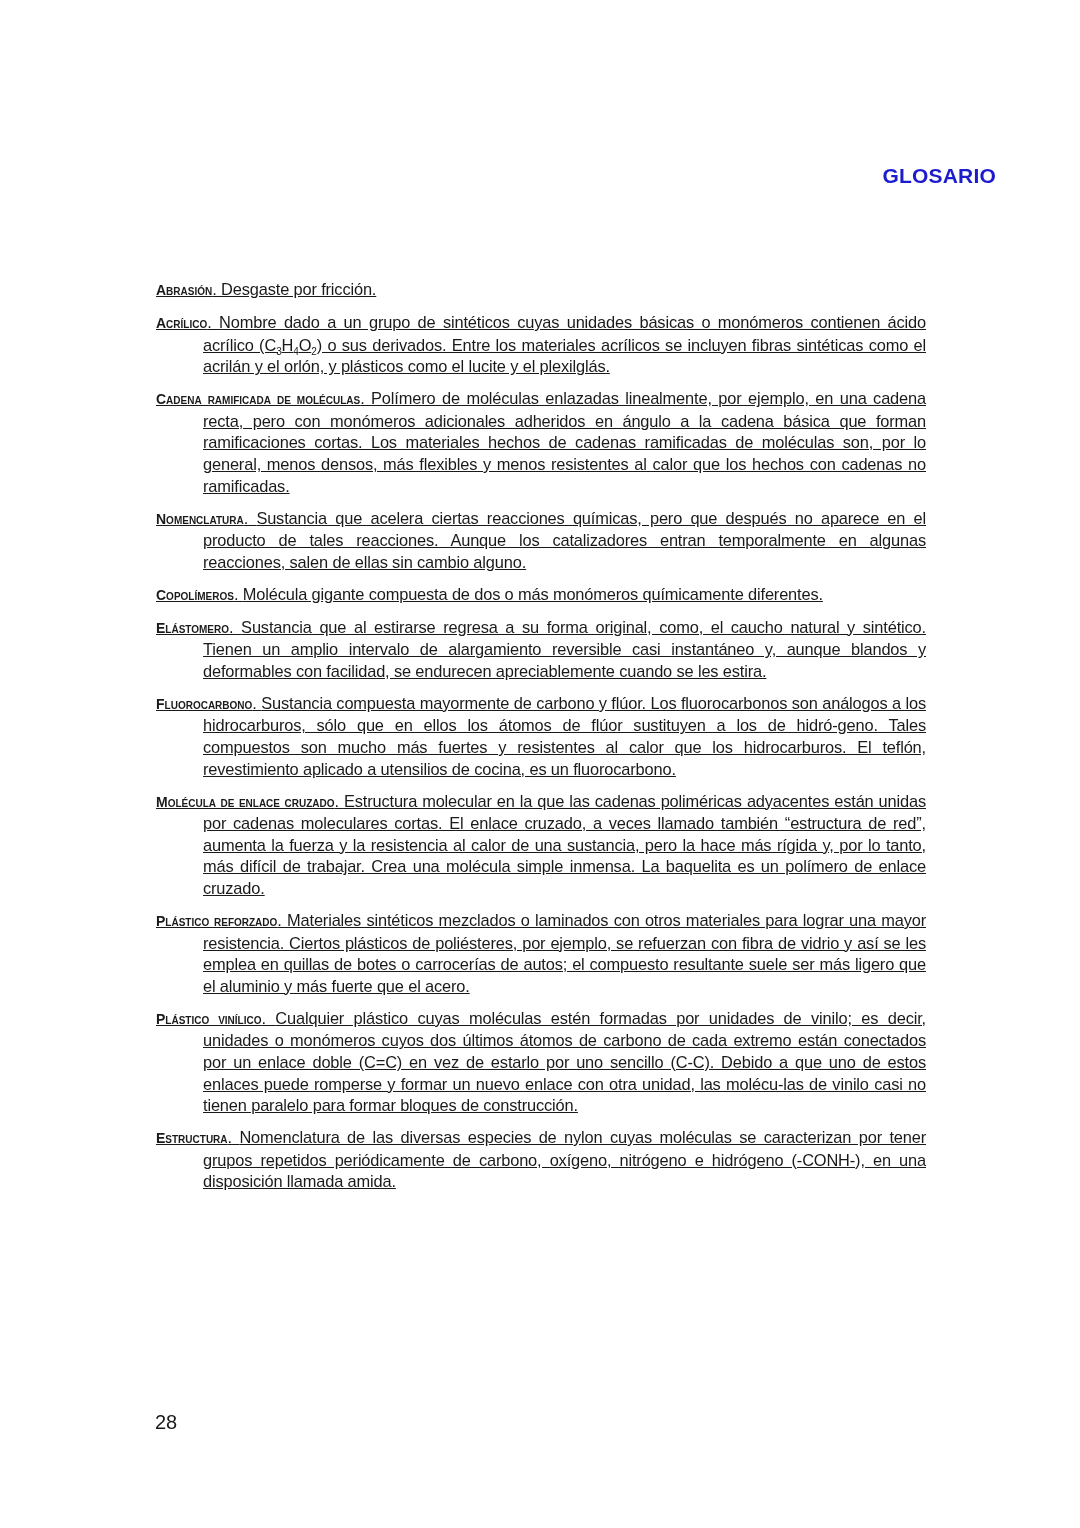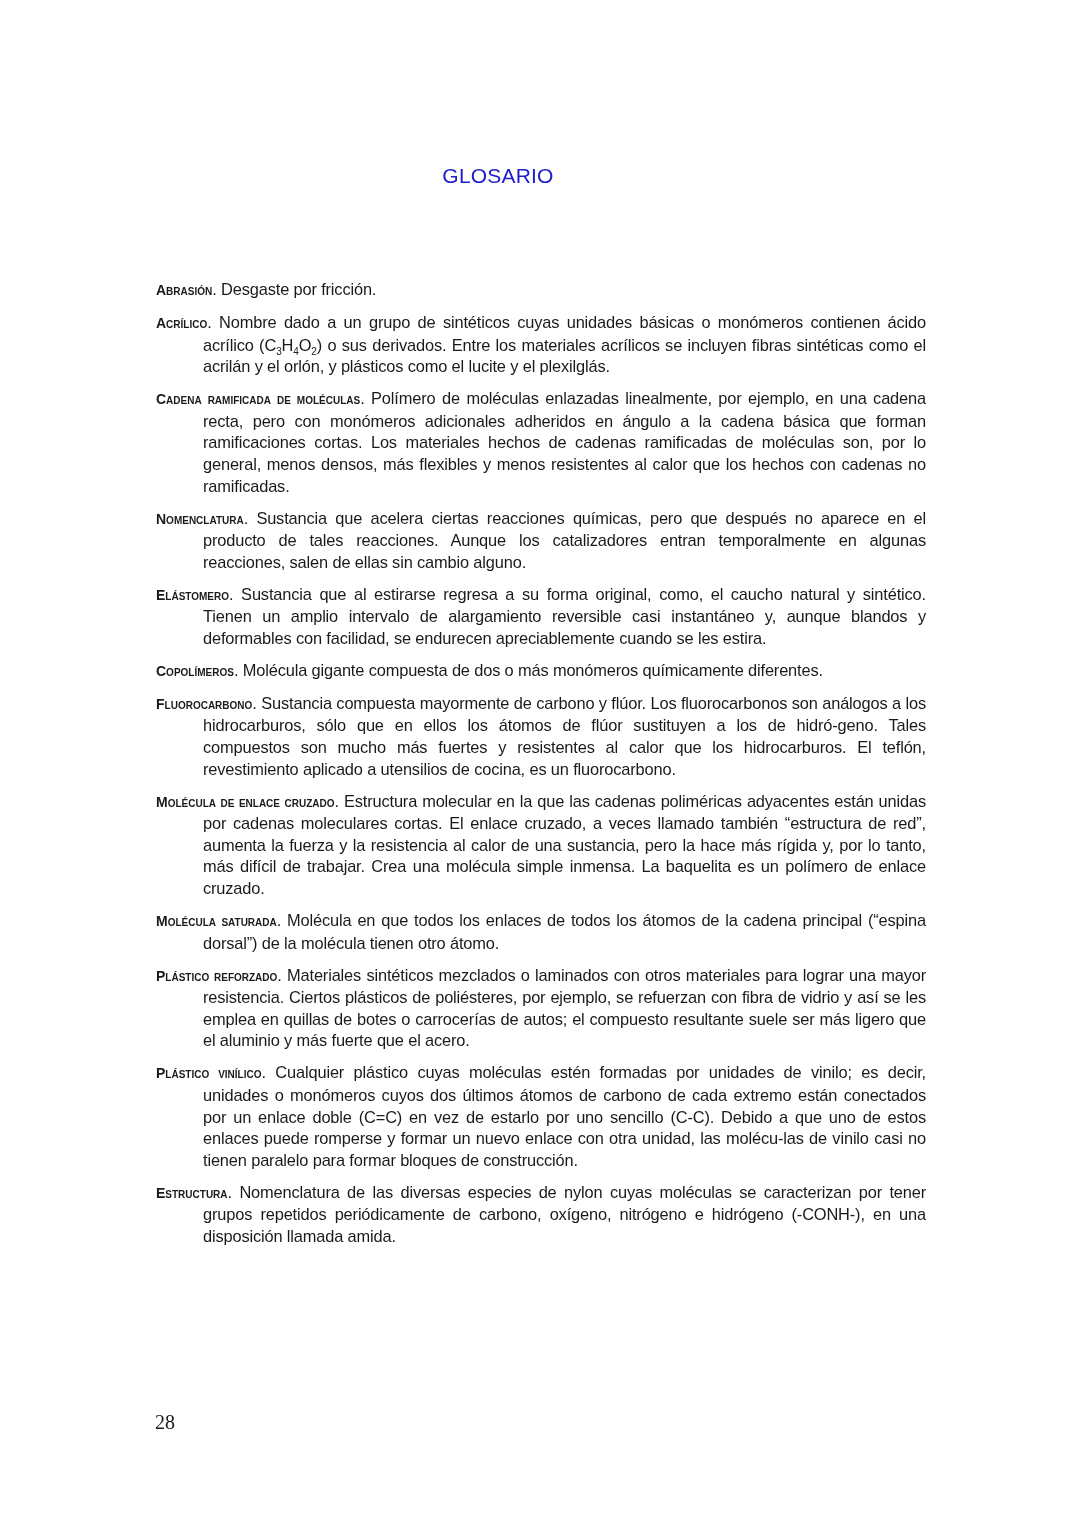--- a/index.html
+++ b/index.html
@@ -13,91 +13,91 @@
       position: relative;
       overflow: hidden;
       color: #1a1a1a;
       font-family: "Liberation Sans", sans-serif;
     }
     .title {
       position: absolute;
       top: 150px;
       left: 0;
       width: 996px;
-      text-align: center;
+      text-align: right;
       font-family: "Liberation Sans", sans-serif;
-      font-weight: normal;
+      font-weight: bold;
       font-size: 21px;
       color: #1c1ccc;
       letter-spacing: 0.2px;
     }
     .glossary {
       position: absolute;
       top: 279px;
       left: 156px;
       width: 770px;
     }
     .entry {
       font-size: 16.4px;
       line-height: 21.6px;
       text-align: justify;
       padding-left: 47px;
       text-indent: -47px;
       margin: 0 0 10.4px 0;
       letter-spacing: -0.15px;
+      text-decoration: underline;
     }
     .term {
       font-variant: small-caps;
       font-weight: bold;
       font-size: 14px;
       letter-spacing: 0;
       color: #1a1a1a;
     }
     .term-sep {
       font-weight: normal;
     }
     sub {
       font-size: 10px;
       line-height: 0;
       vertical-align: -4px;
     }
     .page-number {
       position: absolute;
       top: 1411px;
       left: 155px;
-      font-family: Liberation Serif, serif;
+      font-family: Liberation Sans, sans-serif;
       font-size: 20px;
       color: #1a1a1a;
     }
   </style>
 </head>
 <body>
 
 <h1 class="title">GLOSARIO</h1>
 
 <div class="glossary">
 
   <p class="entry"><span class="term">Abrasión</span><span class="term-sep">. </span><span>Desgaste por fricción.</span></p>
 
   <p class="entry"><span class="term">Acrílico</span><span class="term-sep">. </span><span><span>Nombre dado a un grupo de sintéticos cuyas unidades básicas o monómeros contienen ácido acrílico (C</span><sub>3</sub><span>H</span><sub>4</sub><span>O</span><sub>2</sub><span>)  o sus derivados. Entre los materiales acrílicos se incluyen fibras sintéticas  como el acrilán y el orlón,  y plásticos como el lucite y el  plexilglás.</span></span></p>
 
 
   <p class="entry"><span class="term">Cadena ramificada de moléculas</span><span class="term-sep">. </span><span>Polímero de moléculas enlazadas linealmente, por ejemplo, en una cadena recta, pero con monómeros adicionales adheridos en ángulo a la cadena básica que forman ramificaciones cortas. Los materiales hechos de cadenas ramificadas de moléculas son, por lo general, menos densos, más flexibles y menos resistentes al calor que los hechos con cadenas no ramificadas.</span></p>
 
   <p class="entry"><span class="term">Nomenclatura</span><span class="term-sep">. </span><span>Sustancia que acelera ciertas reacciones químicas, pero que después no aparece en el producto de tales reacciones. Aunque los catalizadores entran temporalmente en algunas reacciones, salen de ellas sin cambio alguno.</span></p>
 
+  <p class="entry"><span class="term">Copolímeros</span><span class="term-sep">. </span><span>Molécula gigante compuesta de dos o más monómeros químicamente diferentes.</span></p>
+
   <p class="entry"><span class="term">Elástomero</span><span class="term-sep">. </span><span>Sustancia que al estirarse regresa a su forma original, como, el caucho natural y sintético. Tienen un amplio intervalo de alargamiento reversible casi instantáneo y, aunque blandos y deformables con facilidad, se endurecen apreciablemente cuando se les estira.</span></p>
-
-  <p class="entry"><span class="term">Copolímeros</span><span class="term-sep">. </span><span>Molécula gigante compuesta de dos o más monómeros químicamente diferentes.</span></p>
 
   <p class="entry"><span class="term">Fluorocarbono</span><span class="term-sep">. </span><span>Sustancia compuesta mayormente de carbono y flúor. Los fluorocarbonos son análogos a los hidrocarburos, sólo que en ellos los átomos de flúor sustituyen a los de hidró-geno. Tales compuestos son mucho más fuertes y resistentes al calor que los hidrocarburos. El teflón, revestimiento aplicado a utensilios de cocina, es un fluorocarbono.</span></p>
 
   <p class="entry"><span class="term">Molécula de enlace cruzado</span><span class="term-sep">. </span><span>Estructura molecular en la que las cadenas poliméricas adyacentes están unidas por cadenas moleculares cortas. El enlace cruzado, a veces llamado también “estructura de red”, aumenta la fuerza y la resistencia al calor de una sustancia, pero la hace más rígida y, por lo tanto, más difícil de trabajar. Crea una molécula simple inmensa. La baquelita es un polímero de enlace cruzado.</span></p>
 
-  <p class="entry"><span class="term">Molécula saturada</span><span class="term-sep">. </span><span>Molécula en que todos los enlaces de todos los átomos de la cadena principal (“espina dorsal”) de la molécula tienen otro átomo.</span></p>
 
   <p class="entry"><span class="term">Plástico reforzado</span><span class="term-sep">. </span><span>Materiales sintéticos mezclados o laminados con otros materiales para lograr una mayor resistencia. Ciertos plásticos de poliésteres, por ejemplo, se refuerzan con fibra de vidrio y así se les emplea en quillas de botes o carrocerías de autos; el compuesto resultante suele ser más ligero que el aluminio y más fuerte que el acero.</span></p>
 
   <p class="entry"><span class="term">Plástico vinílico</span><span class="term-sep">. </span><span>Cualquier plástico cuyas moléculas estén formadas por unidades de vinilo;  es decir,  unidades o monómeros cuyos dos últimos átomos de carbono de cada extremo están conectados por un enlace doble (C=C) en vez de estarlo por uno sencillo (C-C). Debido a que uno de estos enlaces puede romperse  y formar un nuevo enlace  con otra unidad, las molécu-las de vinilo casi no tienen paralelo para formar bloques de construcción.</span></p>
 
   <p class="entry"><span class="term">Estructura</span><span class="term-sep">. </span><span>Nomenclatura de las diversas especies de nylon cuyas moléculas se caracterizan por tener grupos repetidos periódicamente de carbono, oxígeno, nitrógeno e hidrógeno (-CONH-), en una disposición llamada amida.</span></p>
 
 
 </div>
 

